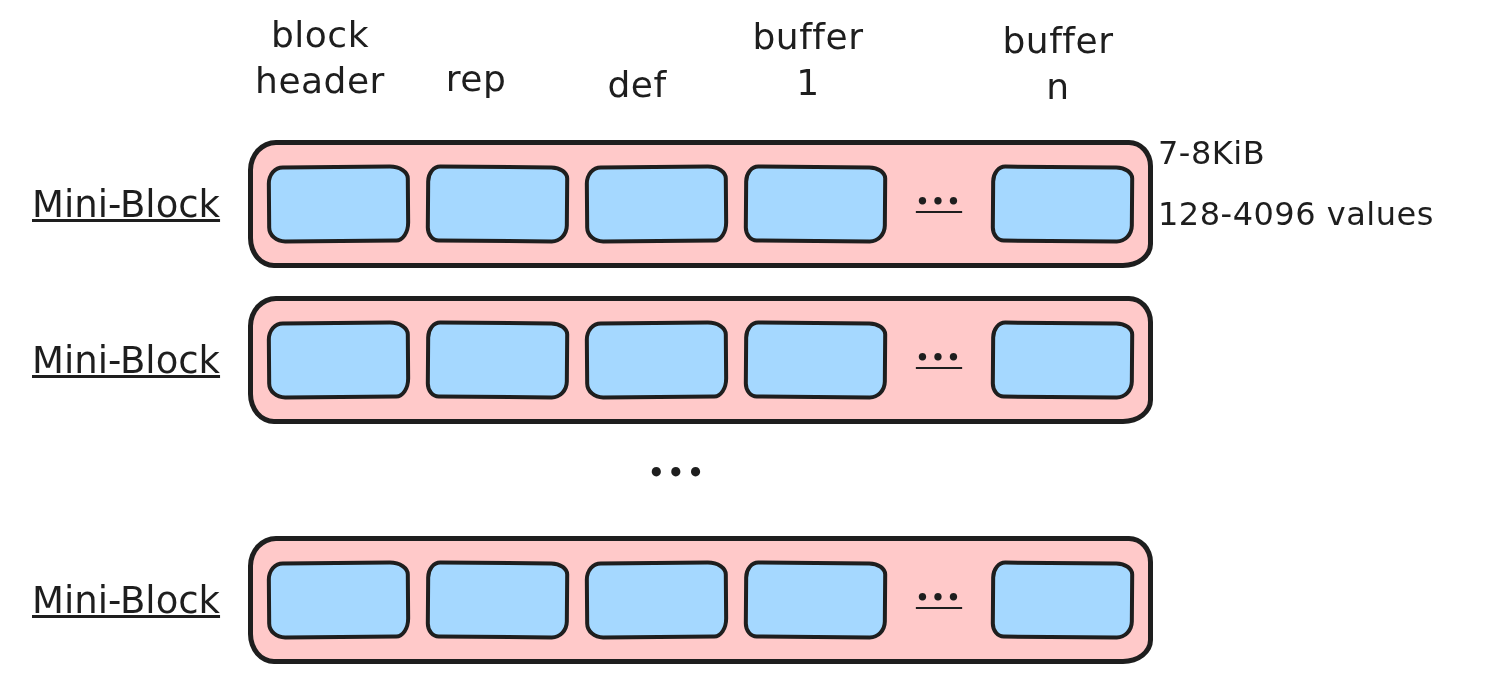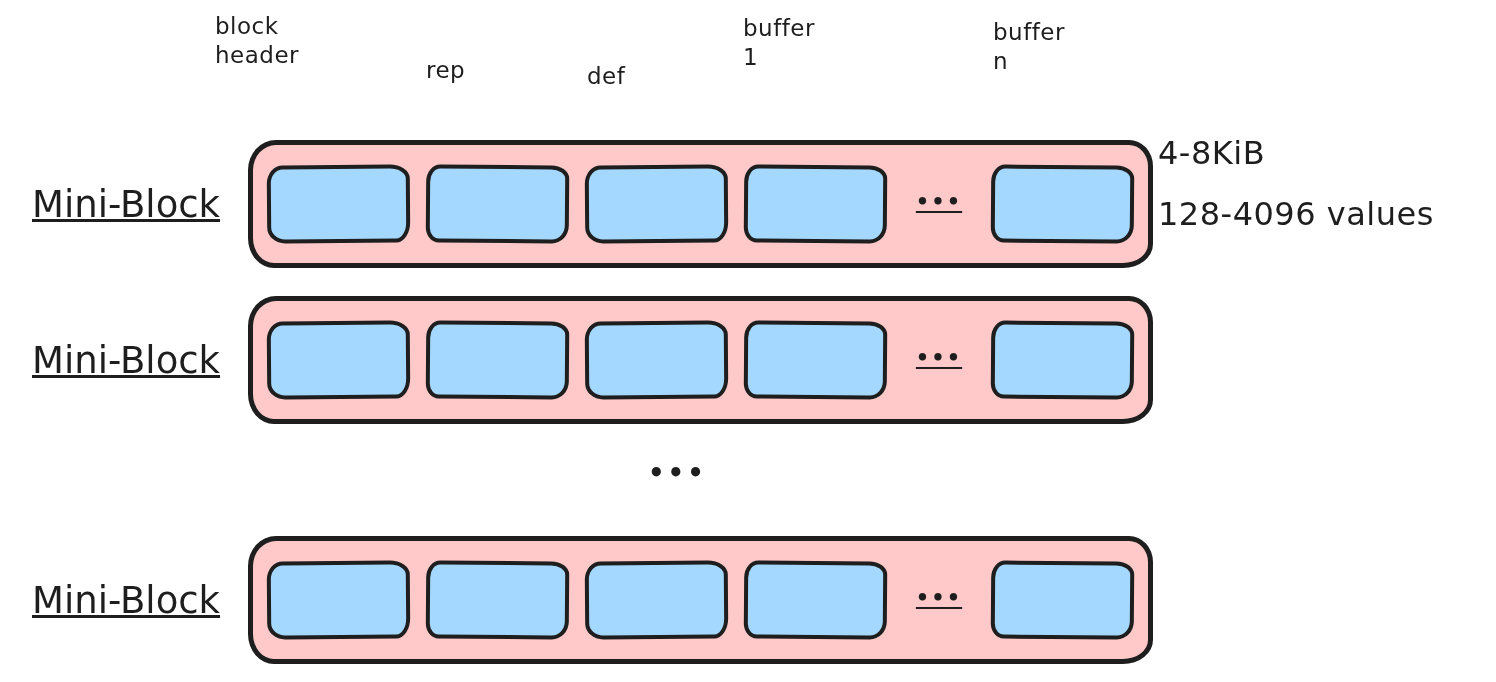--- a/index.html
+++ b/index.html
@@ -13,22 +13,22 @@
     position: relative;
     width: 1496px;
     height: 682px;
     background: var(--background, #ffffff);
     overflow: hidden;
   }
 
   
   .col-label {
     position: absolute;
-    text-align: left;
-    font-size: 23px;
+    text-align: center;
+    font-size: 36px;
     line-height: 1.28;
     white-space: pre-line;
     letter-spacing: 0.5px;
   }
 
   
   .row {
     position: absolute;
     left: 8px;
     height: 128px;
@@ -112,21 +112,21 @@
     <div class="mini-block">
       <div class="cell"></div>
       <div class="cell"></div>
       <div class="cell"></div>
       <div class="cell"></div>
       <div class="inline-dots">•••</div>
       <div class="cell"></div>
     </div>
   </div>
 
-  <div class="annot annot-size">4-8KiB</div>
+  <div class="annot annot-size">7-8KiB</div>
   <div class="annot annot-values">128-4096 values</div>
 
   <div class="row" style="top:296px;">
     <div class="row-label">Mini-Block</div>
     <div class="mini-block">
       <div class="cell"></div>
       <div class="cell"></div>
       <div class="cell"></div>
       <div class="cell"></div>
       <div class="inline-dots">•••</div>

